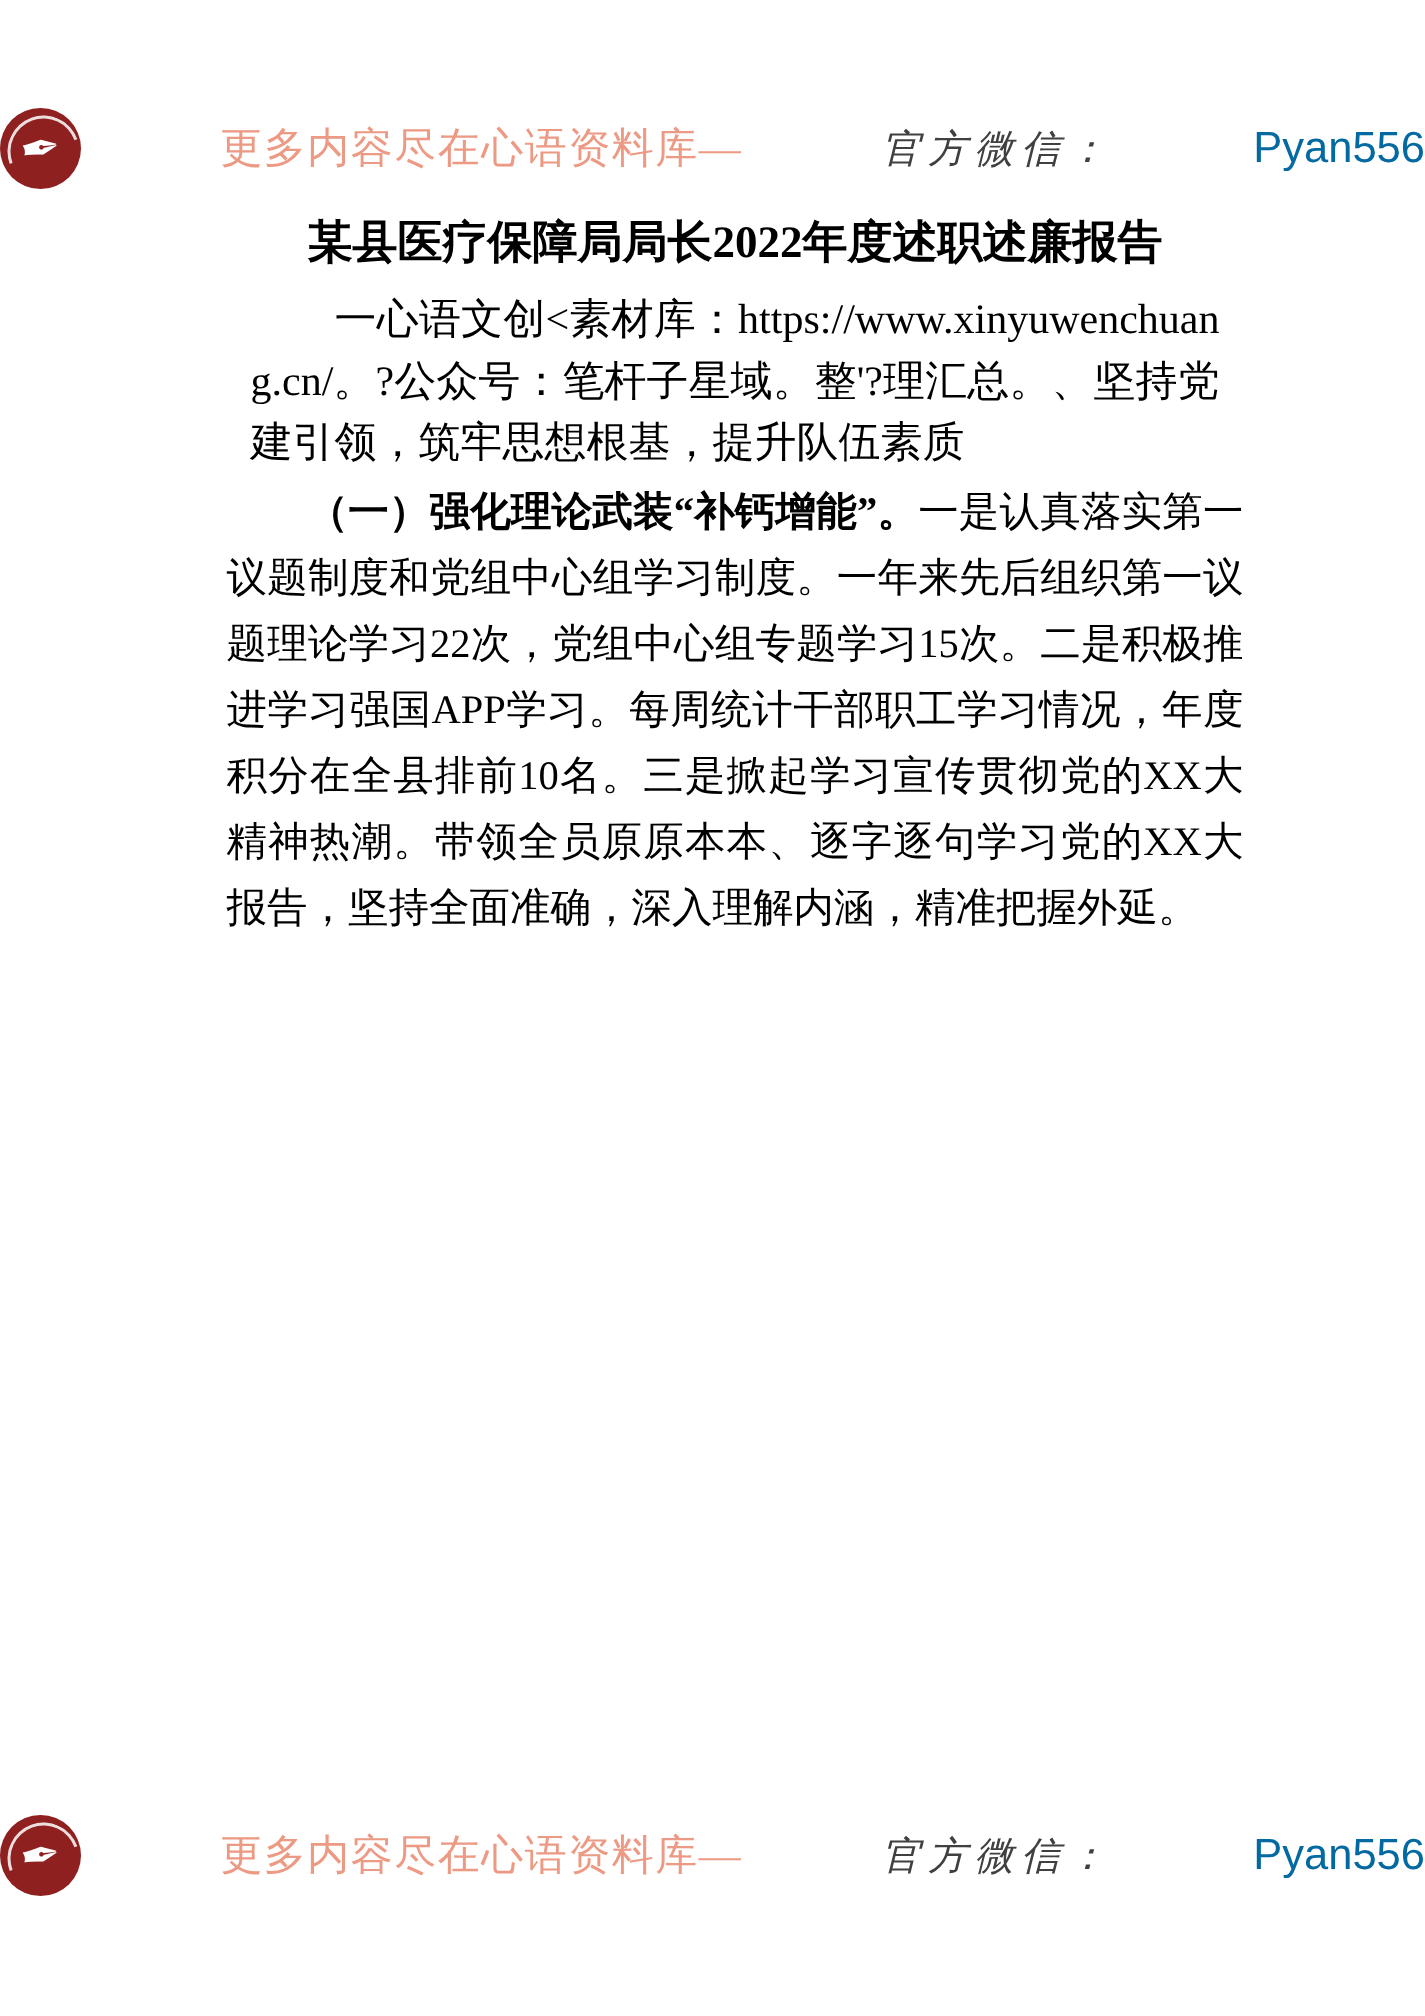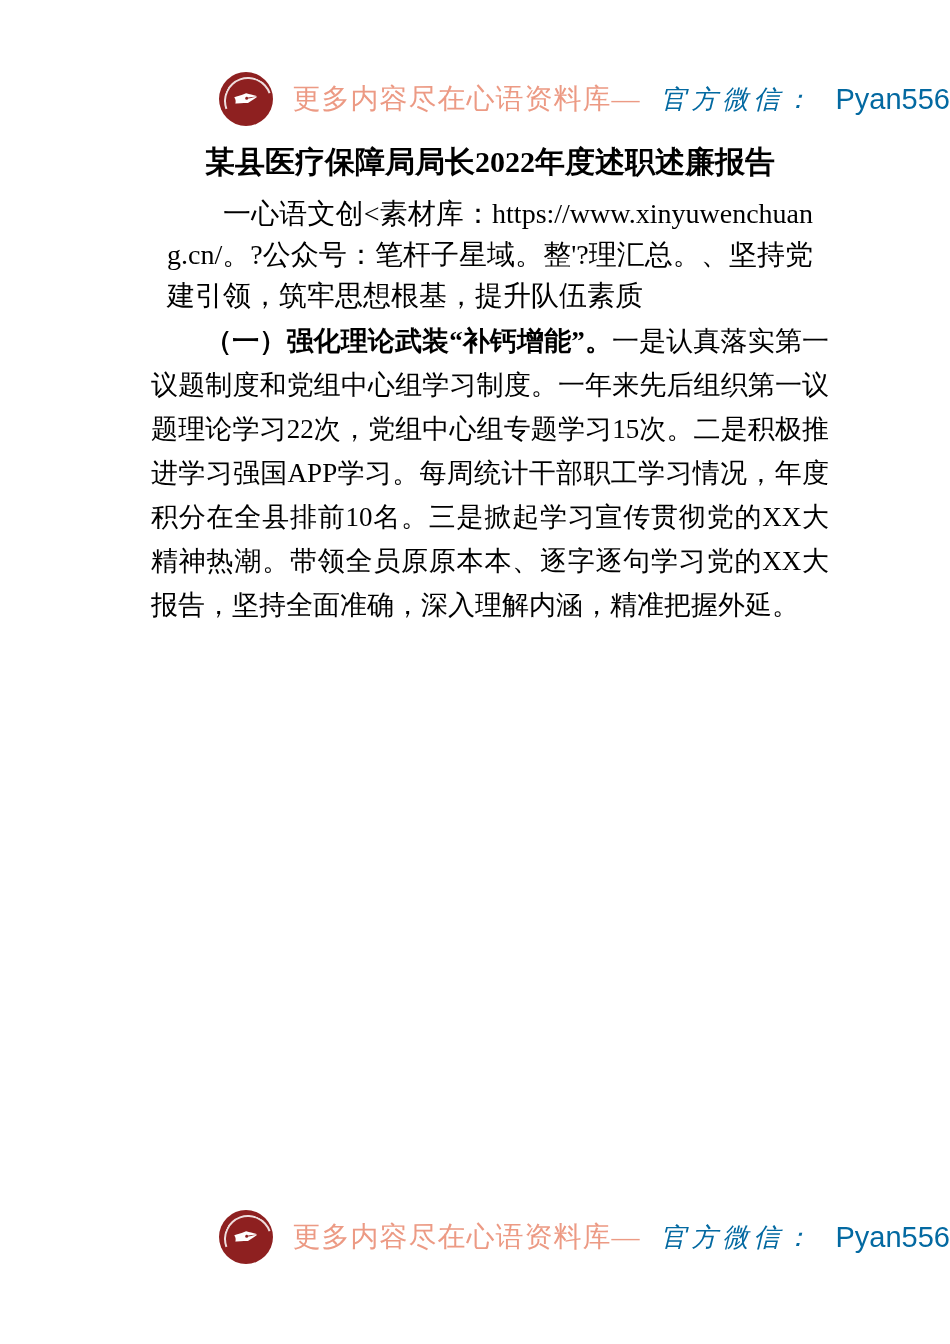--- a/index.html
+++ b/index.html
@@ -23,21 +23,21 @@
     overflow: hidden;
   }
 
   
   .banner {
     position: absolute;
     left: 0;
     right: 0;
     display: flex;
     align-items: center;
-    justify-content: flex-end;
+    justify-content: space-between;
     gap: 20px;
     height: 58px;
   }
   .banner.top    { top: 70px; }
   .banner.bottom { bottom: 78px; }
 
   .logo {
     position: relative;
     width: 54px;
     height: 54px;
@@ -70,21 +70,21 @@
   }
   .logo .nib::before { content: "\2712"; }
 
   .banner-prefix {
     color: #ec9a84;
     font-size: 28px;
     letter-spacing: 1px;
     white-space: nowrap;
   }
   .banner-label {
-    color: #0369a1;
+    color: #404040;
     font-size: 26px;
     font-style: italic;
     letter-spacing: 5px;
     white-space: nowrap;
   }
   .banner-id {
     color: #0369a1;
     font-family: "Liberation Sans", "DejaVu Sans", sans-serif;
     font-size: 29px;
     white-space: nowrap;

